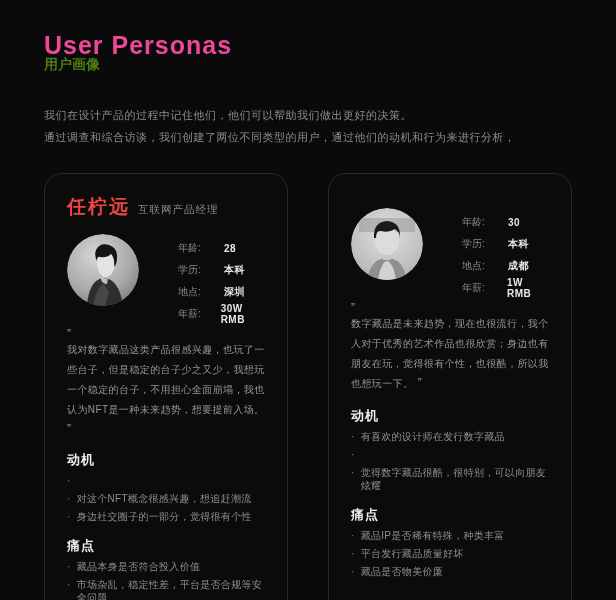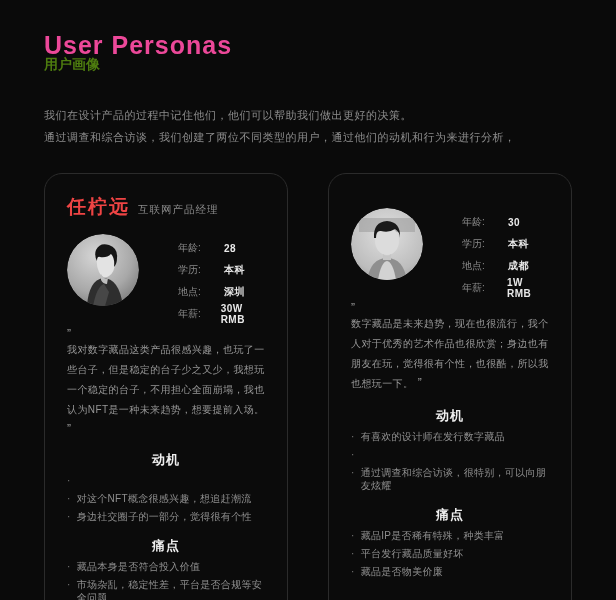--- a/index.html
+++ b/index.html
@@ -47,21 +47,21 @@
   .stat-row { display: flex; height: 22px; align-items: center; }
   .stat-label { font-size: 10px; color: #8a8a8a; width: 32px; }
   .stat-value { font-size: 10px; color: #e9e9e9; font-weight: 700; margin-left: 14px; letter-spacing: 0.5px; }
 
   .quote { margin-top: 4px; }
   .quote-mark { font-size: 12px; color: #9a9a9a; line-height: 10px; display: block; }
   .quote-text { font-size: 10px; color: #979797; line-height: 19px; letter-spacing: 0.4px; margin-top: 20px; }
   .quote-mark-end { font-size: 12px; color: #9a9a9a; }
 
   .section { margin-top: 14px; }
-  .section-h { font-size: 13px; font-weight: 700; color: #efefef; letter-spacing: 1px; text-align: center; }
+  .section-h { font-size: 13px; font-weight: 700; color: #efefef; letter-spacing: 1px; }
   .section ul { list-style: none; margin-top: 5px; }
   .section li {
     display: flex; font-size: 10px; color: #8f8f8f;
     line-height: 13px; margin-top: 5px; letter-spacing: 0.3px;
   }
   .bullet { color: #7a7a7a; margin-right: 6px; flex: 0 0 auto; }
 </style>
 </head>
 <body>
 
@@ -213,21 +213,21 @@
         <ul>
           <li>
               <span class="bullet">·</span>
               <span>有喜欢的设计师在发行数字藏品</span>
             </li>
           <li>
               <span class="bullet">·</span>
             </li>
           <li>
               <span class="bullet">·</span>
-              <span>通过调查和综合访谈，很特别，可以向朋友炫耀</span>
+              <span>觉得数字藏品很酷，很特别，可以向朋友炫耀</span>
             </li>
         </ul>
       </div>
 
       <div class="section">
         <div class="section-h">痛点</div>
         <ul>
           <li>
               <span class="bullet">·</span>
               <span>藏品IP是否稀有特殊，种类丰富</span>

